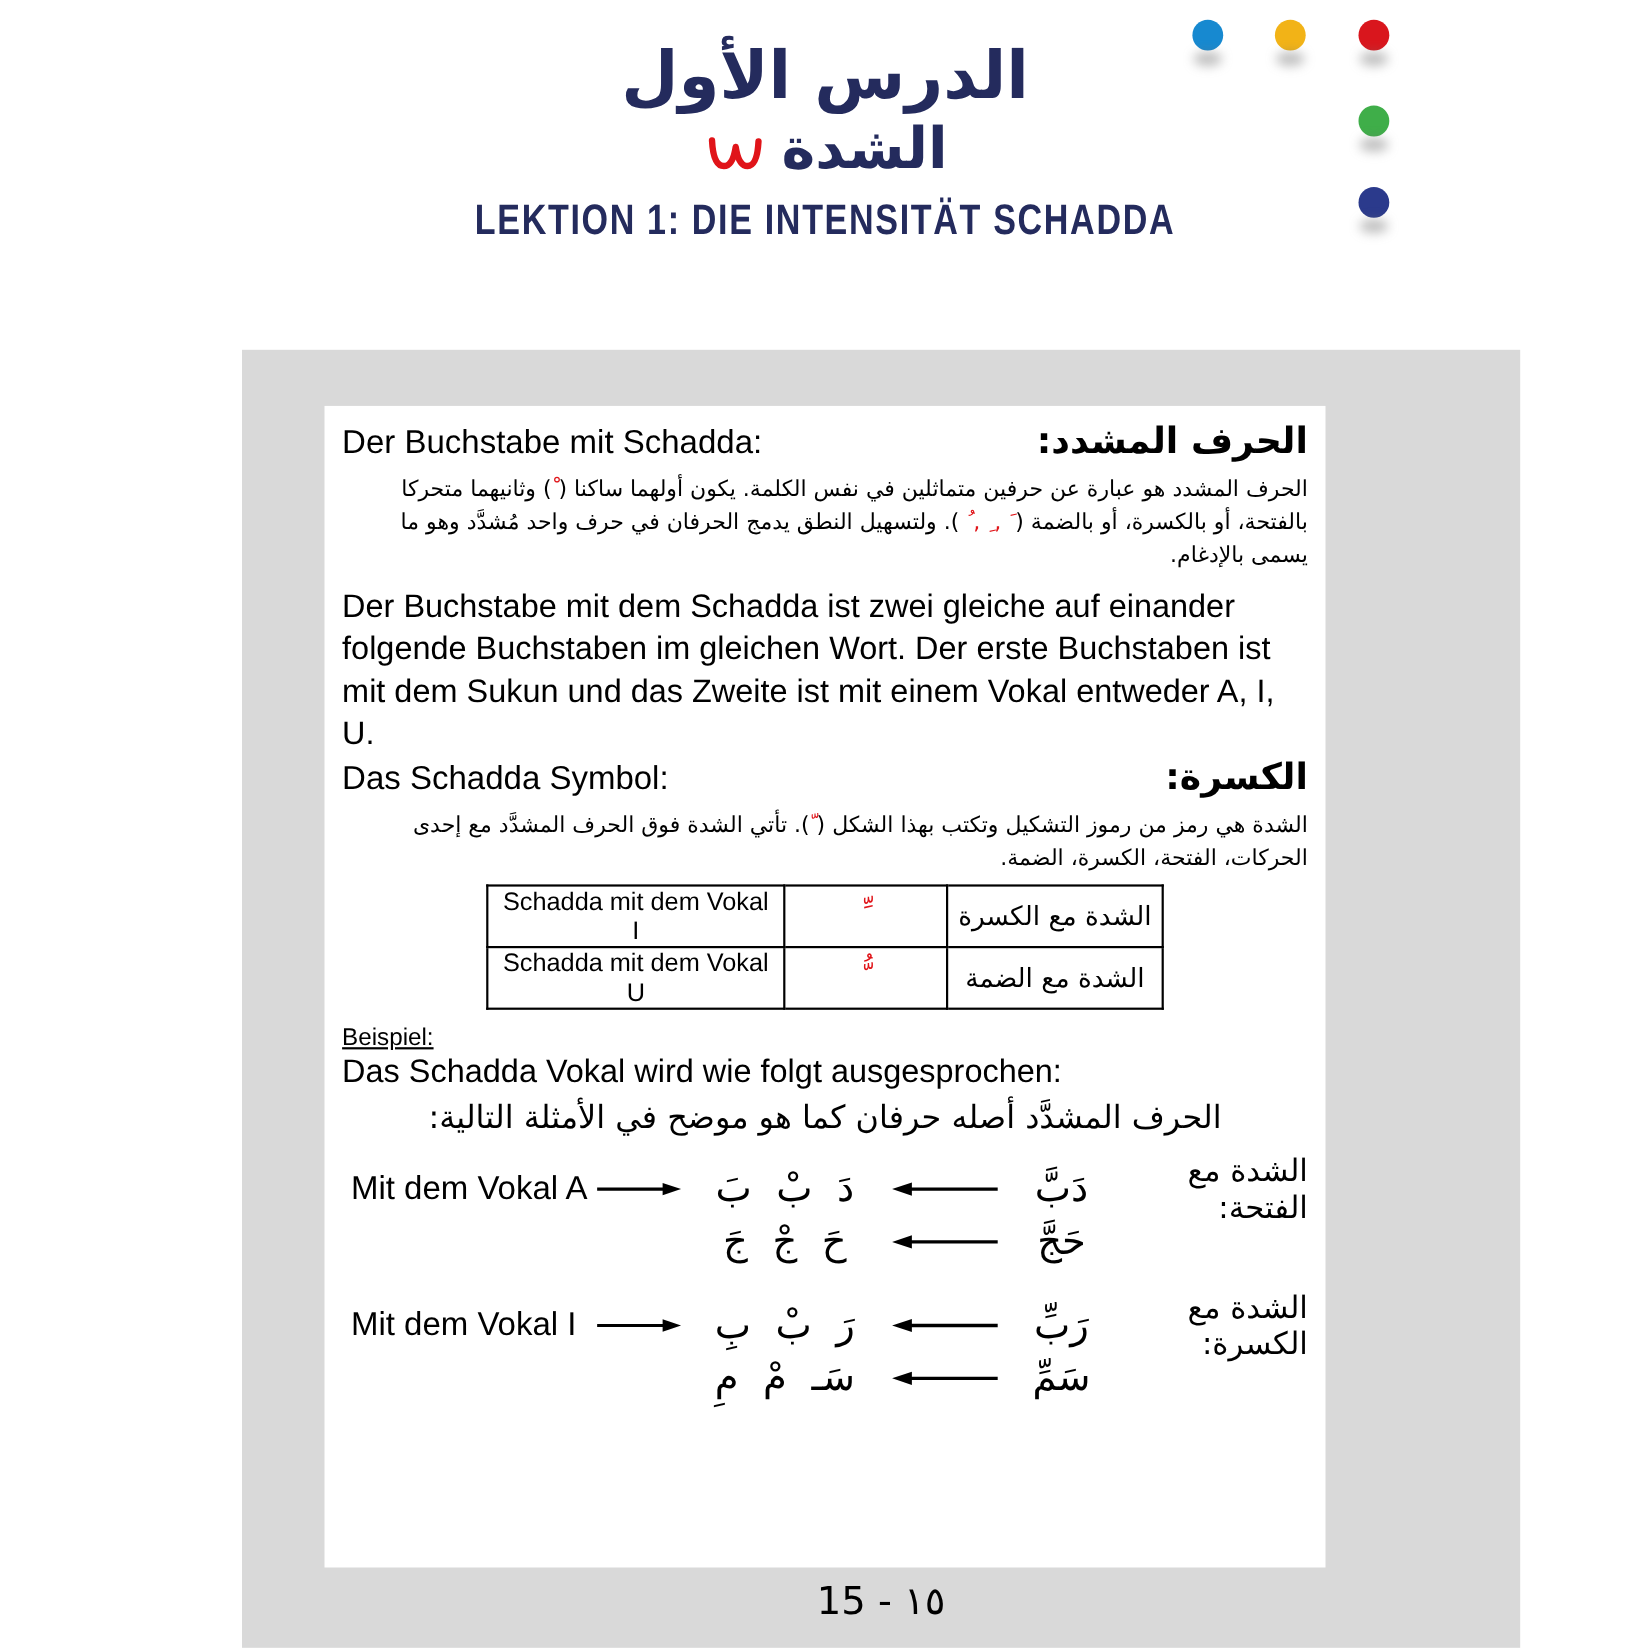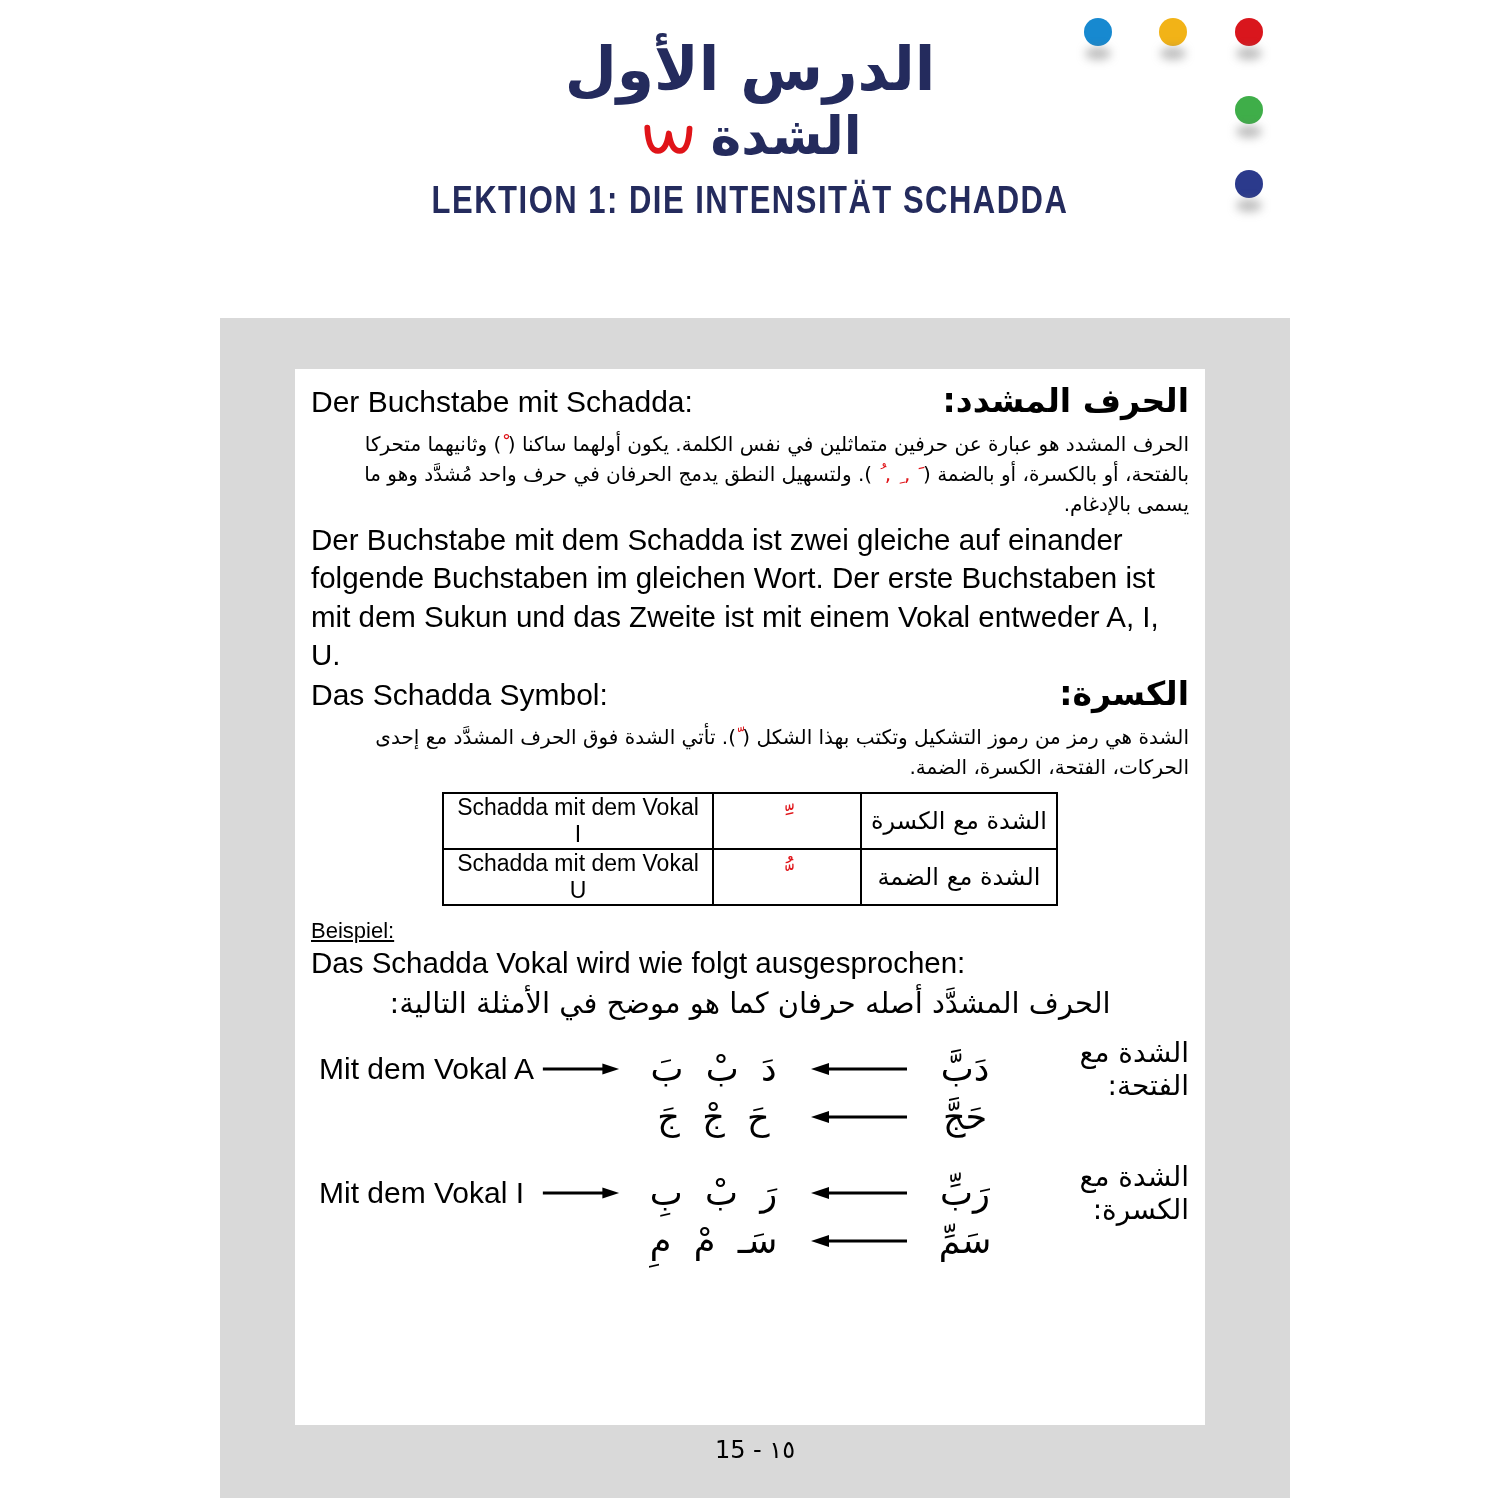--- a/index.html
+++ b/index.html
@@ -25,30 +25,30 @@
   .dot{position:absolute;width:28px;height:28px;border-radius:50%;}
   .dot::after{content:"";position:absolute;left:1px;top:29px;width:26px;height:13px;
               border-radius:50%;background:rgba(110,110,110,.45);filter:blur(5px);}
   .dot-0{left:1084px;top:18px;}
   .dot-1{left:1159px;top:18px;}
   .dot-2{left:1235px;top:18px;}
   .dot-3{left:1235px;top:96px;}
   .dot-4{left:1235px;top:170px;}
 
   
-  .gray-panel{position:absolute;left:220px;top:318px;width:1060px;height:1180px;background:var(--gray);padding-left:10px;}
+  .gray-panel{position:absolute;left:220px;top:318px;width:1162px;height:1180px;background:var(--gray);}
   .white-panel{position:absolute;left:75px;top:51px;width:878px;height:1030px;
                padding:12px 16px 14px;background:#fff;overflow:hidden;}
 
   
   .h-row{display:flex;justify-content:space-between;align-items:baseline;height:44px;}
   .h-de{font-size:30px;}
   .h-ar{font-size:33px;font-weight:bold;direction:rtl;}
   .para-ar{direction:rtl;text-align:right;font-size:20px;line-height:1.5;margin:4px 0 2px;}
-  .para-de{font-size:29.5px;line-height:1.3;margin:2px 0 0;}
+  .para-de{font-size:29.5px;line-height:1.3;margin:14px 0 0;}
 
   
   table.sym{border-collapse:collapse;margin:10px auto 4px;}
   .sym td{border:2px solid #000;padding:0 8px;height:36px;vertical-align:middle;}
   .sym .c-de{width:252px;text-align:center;font-size:23px;}
   .sym .c-sym{width:130px;text-align:center;font-size:27px;}
   .sym .c-ar{width:178px;text-align:center;font-size:24px;direction:rtl;}
 
   
   .bsp-h{font-size:22px;text-decoration:underline;margin:12px 0 2px;}
@@ -60,21 +60,21 @@
            align-items:center;height:54px;}
   .ex-de{font-size:30px;white-space:nowrap;padding-left:8px;}
   .ex-arrow-r{display:flex;align-items:center;justify-content:center;}
   .ex-letters{direction:rtl;text-align:center;font-size:35px;}
   .ex-arrow-l{display:flex;align-items:center;justify-content:center;}
   .ex-word{direction:rtl;text-align:center;font-size:35px;}
   .ex-ar{direction:rtl;text-align:right;font-size:28px;}
 
   
   .pagenum{position:absolute;left:0;top:1118px;width:100%;text-align:center;
-           font-size:24px;font-family:"DejaVu Sans",sans-serif;}
+           font-size:35px;font-family:"DejaVu Sans",sans-serif;}
 </style>
 </head>
 <body>
 
 <div class="dot dot-0" style="background: rgb(23, 137, 208);"></div>
 <div class="dot dot-1" style="background: rgb(242, 179, 23);"></div>
 <div class="dot dot-2" style="background: rgb(217, 22, 29);"></div>
 <div class="dot dot-3" style="background: rgb(63, 174, 73);"></div>
 <div class="dot dot-4" style="background: rgb(43, 58, 140);"></div>
 

